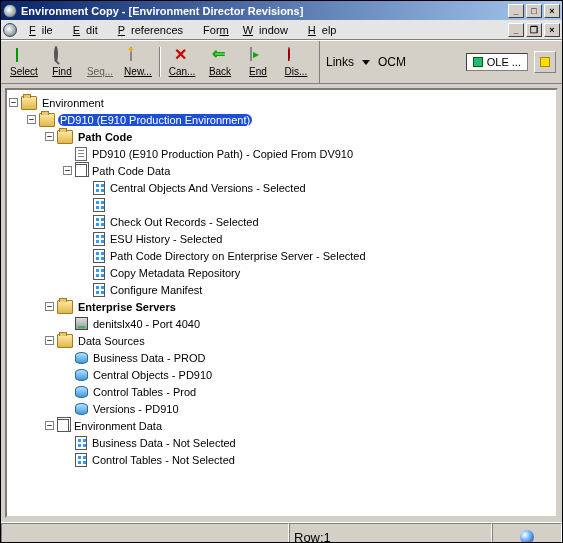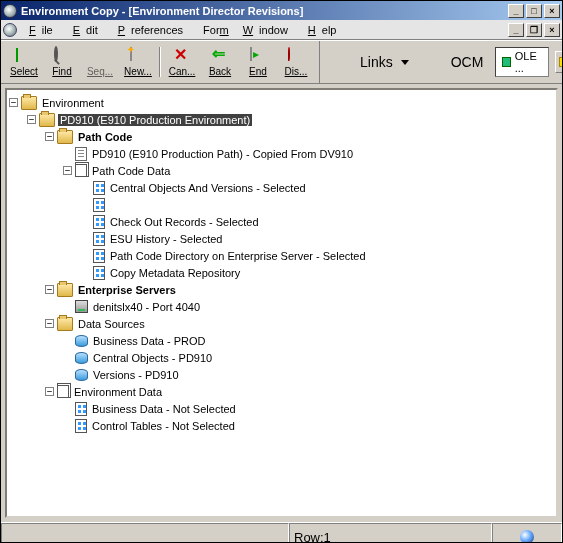--- a/index.html
+++ b/index.html
@@ -89,21 +89,21 @@
   .tb-btn .ico { width:16px; height:16px; display:block; }
   .tb-btn .lbl { font-size:10px; margin-top:2px; text-decoration:underline; }
   .tb-sep { width:2px; border-left:1px solid #808080; border-right:1px solid #fff; margin:4px 2px; }
   .tb-right {
     flex:1;
     display:flex;
     align-items:center;
     padding:0 6px;
     gap:6px;
   }
-  .tb-label { font-size:14px;margin-left:34px; }
+  .tb-label { font-size:12px; }
   .down-arrow {
     width:0;height:0;border-left:4px solid transparent;border-right:4px solid transparent;border-top:5px solid #000;display:inline-block;margin:0 2px;
   }
   .ole-box {
     border:1px solid #808080;
     border-top-color:#404040; border-left-color:#404040;
     background:#fff;
     padding:2px 6px;
     display:flex;align-items:center;gap:4px;
     font-size:11px;
@@ -141,21 +141,21 @@
   .folder-open::before{content:"";position:absolute;top:-3px;left:1px;width:6px;height:3px;background:#e8c76d;border:1px solid #a87a20;border-bottom:none;}
   .doc { background:#fff;border:1px solid #666;position:relative;width:12px;height:14px;}
   .doc::after{content:"";position:absolute;left:2px;top:2px;right:2px;height:1px;background:#888;box-shadow:0 3px 0 #888,0 6px 0 #888;}
   .stack { background:#fff;border:1px solid #555;box-shadow:1px -1px 0 #fff,1px -1px 0 1px #555;width:12px;height:13px;}
   .prop { background:#fff;border:1px solid #555;width:12px;height:14px;position:relative;}
   .prop::after{content:"";position:absolute;left:2px;top:2px;width:3px;height:3px;background:#39f;box-shadow:5px 0 0 #39f,0 5px 0 #39f,5px 5px 0 #39f;}
   .server { background:linear-gradient(#ddd,#999);border:1px solid #444;width:13px;height:13px;position:relative;}
   .server::after{content:"";position:absolute;bottom:1px;left:2px;right:2px;height:2px;background:#3b5;}
   .db { width:13px;height:12px;background:linear-gradient(#b8e0ff,#3a9bdc);border:1px solid #2a6aa0;border-radius:50%/30%;}
   .label { padding:0 2px; }
-  .selected { background:#404040;color:#fff; }
+  .selected { background:#1d4ed8;color:#fff;border-radius:6px; }
   .statusbar {
     height:20px;
     border-top:1px solid #fff;
     background:#d4d0c8;
     display:flex;
     align-items:stretch;
   }
   .status-cell { border:1px solid #808080; border-top-color:#808080;border-left-color:#808080;border-right-color:#fff;border-bottom-color:#fff;padding:13px 4px;font-size:13px;display:flex;align-items:center;}
   .status-cell.left{flex:0 0 288px;}
   .status-cell.mid{flex:1;}
@@ -303,20 +303,24 @@
         <span class="label">ESU History - Selected</span>
       </div>
     <div class="node" style="padding-left:84px">
         <span class="icn prop"></span>
         <span class="label">Path Code Directory on Enterprise Server - Selected</span>
       </div>
     <div class="node" style="padding-left:84px">
         <span class="icn prop"></span>
         <span class="label">Copy Metadata Repository</span>
       </div>
+    <div class="node" style="padding-left:84px">
+        <span class="icn prop"></span>
+        <span class="label">Configure Manifest</span>
+      </div>
 
     <div class="node" style="padding-left:36px">
       <span class="toggle">−</span>
       <span class="icn folder-open"></span>
       <span class="label" style="font-weight:bold">Enterprise Servers</span>
     </div>
     <div class="node" style="padding-left:66px">
         <span class="icn server"></span>
         <span class="label">denitslx40 - Port 4040</span>
       </div>
@@ -326,20 +330,24 @@
       <span class="icn folder-open"></span>
       <span class="label" style="font-weight:normal">Data Sources</span>
     </div>
     <div class="node" style="padding-left:66px">
         <span class="icn db"></span>
         <span class="label">Business Data - PROD</span>
       </div>
     <div class="node" style="padding-left:66px">
         <span class="icn db"></span>
         <span class="label">Central Objects - PD910</span>
+      </div>
+    <div class="node" style="padding-left:66px">
+        <span class="icn db"></span>
+        <span class="label">Control Tables - Prod</span>
       </div>
     <div class="node" style="padding-left:66px">
         <span class="icn db"></span>
         <span class="label">Versions - PD910</span>
       </div>
 
     <div class="node" style="padding-left:36px">
       <span class="toggle">−</span>
       <span class="icn stack"></span>
       <span class="label">Environment Data</span>

